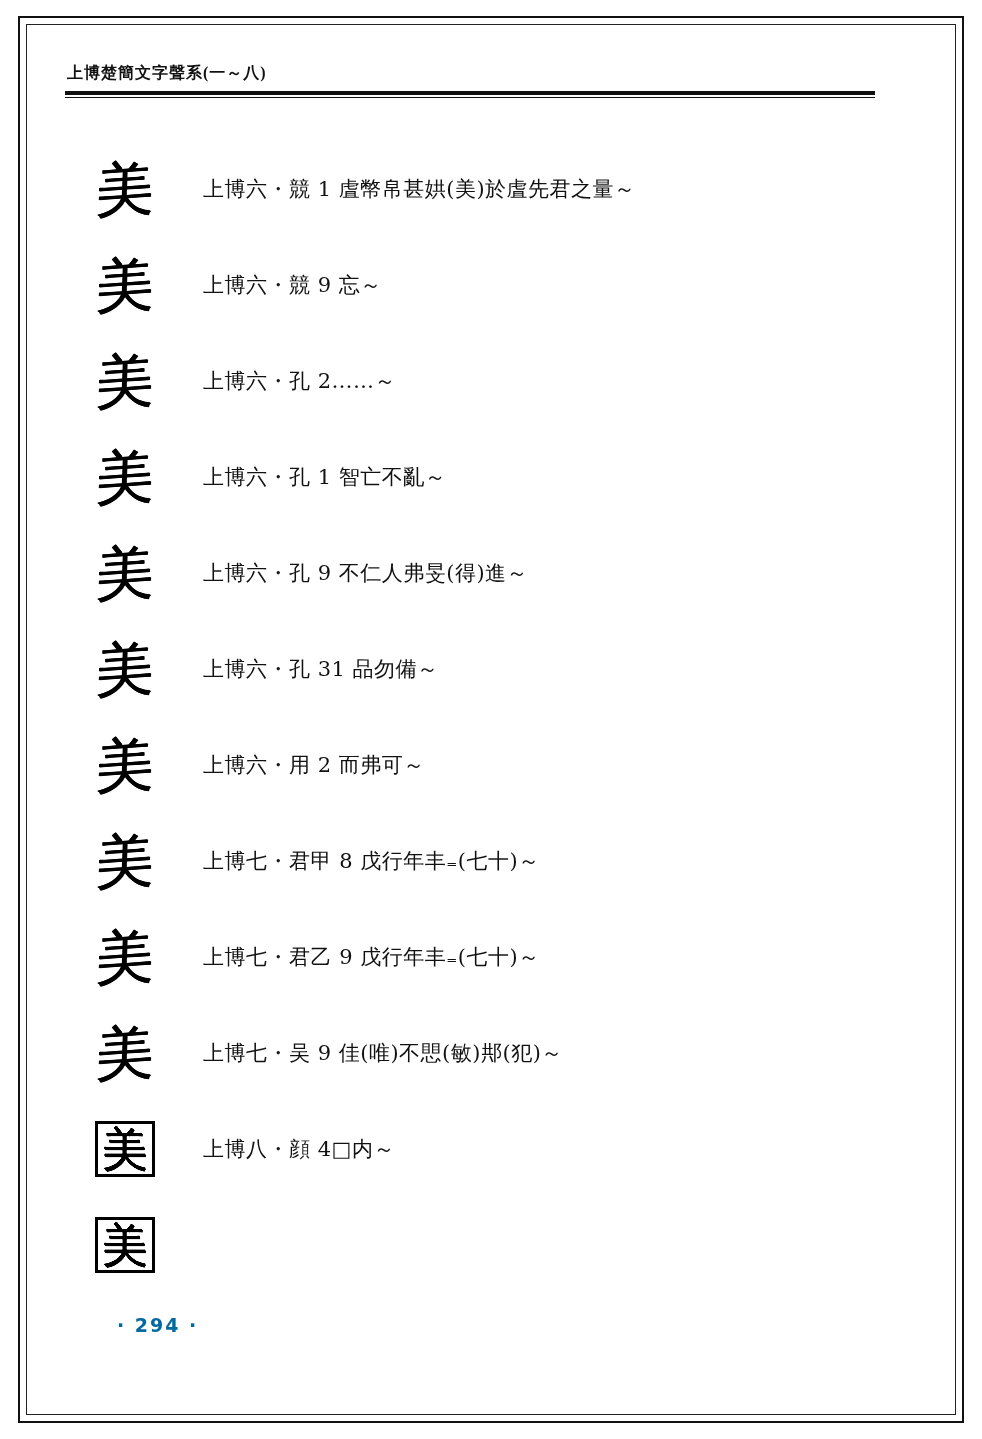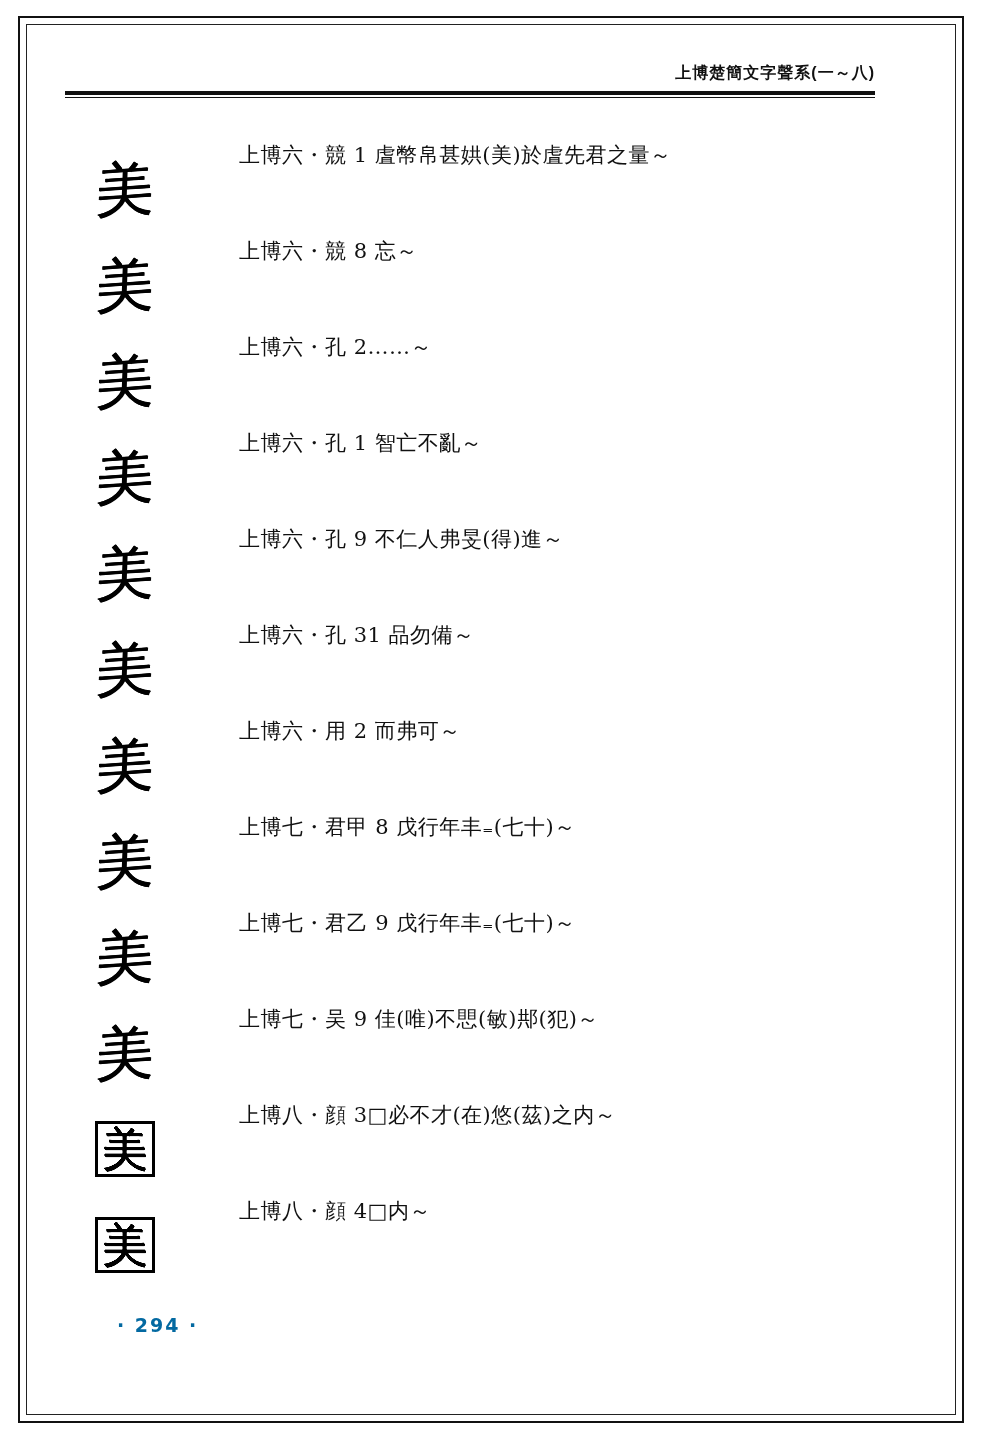--- a/index.html
+++ b/index.html
@@ -38,28 +38,27 @@
     box-sizing: border-box;
   }
   
   .header-area {
     position: absolute;
     left: 38px;
     top: 38px;
     width: 810px;
   }
   .running-head {
-    font-family: Liberation Sans, sans-serif;
+    font-family: Liberation Serif, serif;
     font-size: 16px;
     font-weight: bold;
     letter-spacing: 1px;
     color: #111;
     padding-left: 2px;
     padding-bottom: 4px;
-    text-align: right;
   }
   .rule-thick {
     height: 4px;
     background: #111;
     margin-top: 3px;
   }
   .rule-thin {
     height: 1px;
     background: #111;
     margin-top: 2px;
@@ -107,26 +106,25 @@
     background: #fff;
   }
   .entries-column {
     flex: 1 1 auto;
     padding-left: 18px;
     padding-top: 8px;
   }
   .entry {
     height: 96px;
     display: flex;
-    align-items: flex-start;
+    align-items: center;
     font-size: 21px;
     color: #111;
     letter-spacing: 0.5px;
     white-space: nowrap;
-    margin-left: 36px;
   }
   .entry-text {
     font-family: "DejaVu Serif", "Liberation Serif", serif;
   }
   
   .footer {
     position: absolute;
     left: 90px;
     bottom: 78px;
     font-family: "DejaVu Sans", "Liberation Sans", sans-serif;
@@ -188,21 +186,21 @@
           <div class="glyph-cell">
             <span class="glyph-img sealbox">美</span>
           </div>
         </div>
 
         <div class="entries-column">
           <div class="entry">
             <span class="entry-text">上博六・競 1 虘幣帛甚娂(美)於虘先君之量～</span>
           </div>
           <div class="entry">
-            <span class="entry-text">上博六・競 8 忘～</span>
+            <span class="entry-text">上博六・競 9 忘～</span>
           </div>
           <div class="entry">
             <span class="entry-text">上博六・孔 2……～</span>
           </div>
           <div class="entry">
             <span class="entry-text">上博六・孔 1 智亡不亂～</span>
           </div>
           <div class="entry">
             <span class="entry-text">上博六・孔 9 不仁人弗旻(得)進～</span>
           </div>
@@ -213,23 +211,20 @@
             <span class="entry-text">上博六・用 2 而弗可～</span>
           </div>
           <div class="entry">
             <span class="entry-text">上博七・君甲 8 戊行年丰₌(七十)～</span>
           </div>
           <div class="entry">
             <span class="entry-text">上博七・君乙 9 戊行年丰₌(七十)～</span>
           </div>
           <div class="entry">
             <span class="entry-text">上博七・吴 9 佳(唯)不愳(敏)䢼(犯)～</span>
-          </div>
-          <div class="entry">
-            <span class="entry-text">上博八・顔 3□必不才(在)悠(茲)之内～</span>
           </div>
           <div class="entry">
             <span class="entry-text">上博八・顔 4□内～</span>
           </div>
         </div>
 
       </div>
 
       <div class="footer">· 294 ·</div>
 

